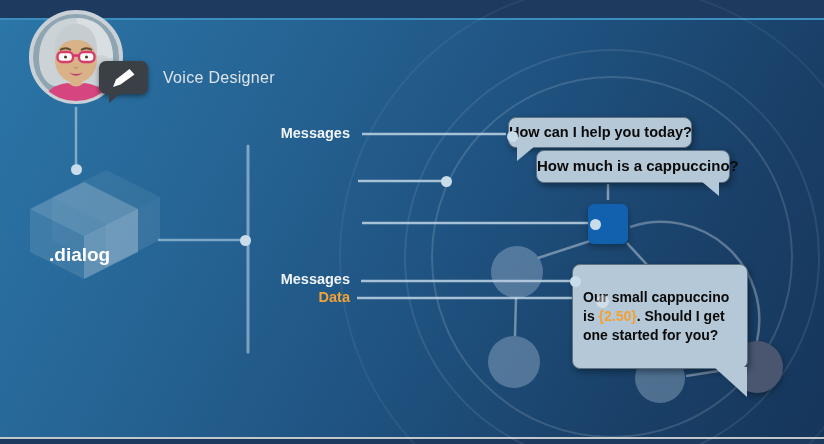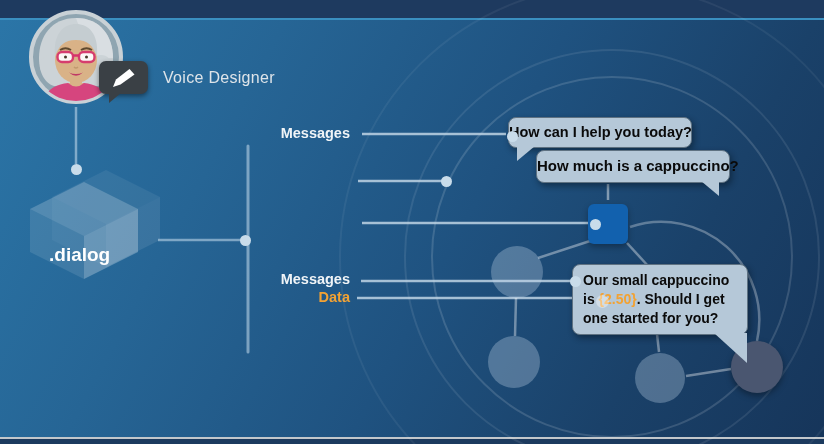--- a/index.html
+++ b/index.html
@@ -35,21 +35,21 @@
 
   
   .bubble{position:absolute;background:#b5c8d8;border:1px solid #5f7282;border-radius:8px;color:#0a0a0a;
           font-weight:bold;box-shadow:2px 3px 6px rgba(5,15,25,.45);}
   .bubble.b1{left:508px;top:117px;width:182px;height:29px;line-height:28px;text-align:center;font-size:14.5px;white-space:nowrap;}
   .bubble.b1:after{content:"";position:absolute;left:8px;bottom:-14px;width:0;height:0;
           border-top:15px solid #b5c8d8;border-right:18px solid transparent;}
   .bubble.b2{left:536px;top:150px;width:192px;height:31px;line-height:30px;text-align:center;font-size:15px;white-space:nowrap;}
   .bubble.b2:after{content:"";position:absolute;right:10px;bottom:-14px;width:0;height:0;
           border-top:15px solid #b5c8d8;border-left:18px solid transparent;}
-  .bubble.b3{left:572px;top:264px;width:154px;padding:6px 10px;font-size:14px;line-height:19px;text-align:left;}
+  .bubble.b3{left:572px;top:264px;width:154px;padding:23px 10px;font-size:14px;line-height:19px;text-align:left;}
   .bubble.b3:after{content:"";position:absolute;right:0px;bottom:-29px;width:0;height:0;
           border-top:30px solid #b5c8d8;border-left:33px solid transparent;}
   .price-highlight{color:#f2a233;}
 
   
   .dot{position:absolute;width:11px;height:11px;border-radius:50%;background:#c9dcea;z-index:30;}
   .dot.faint{width:13px;height:13px;background:rgba(255,255,255,.38);}
 
   .z-lines{position:absolute;left:0;top:0;z-index:5;}
   .z-nodes{z-index:10;}

